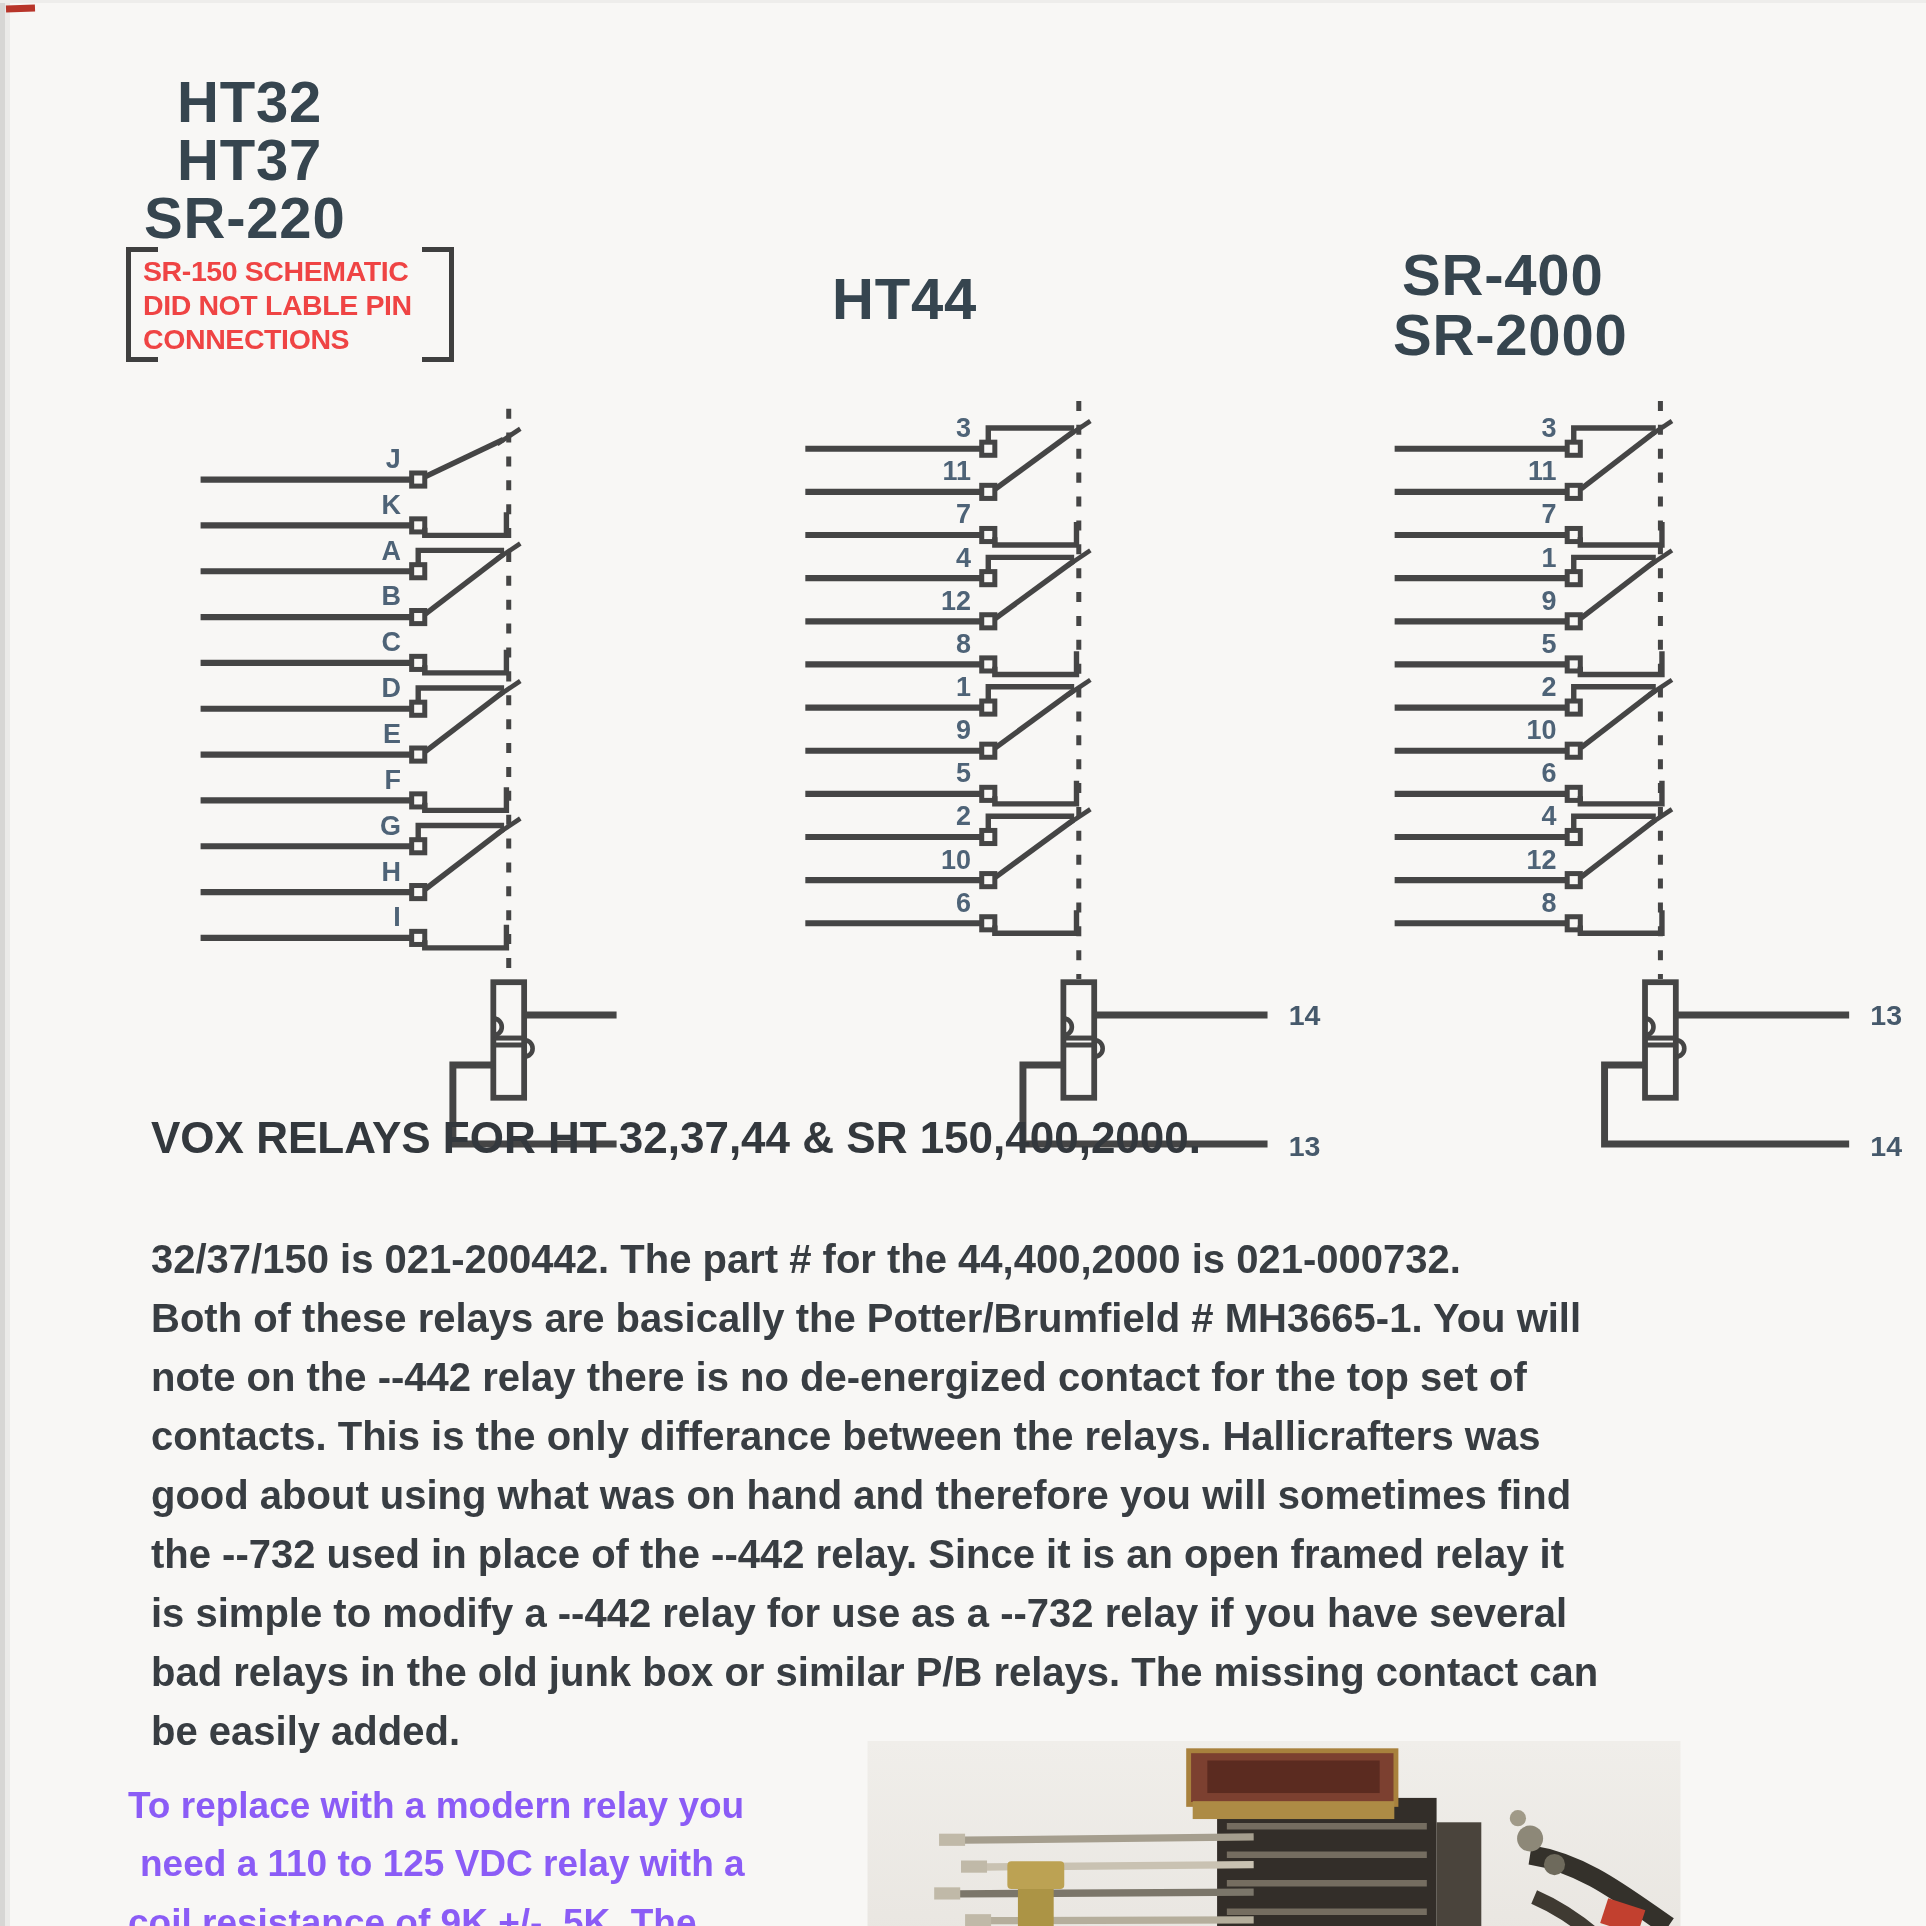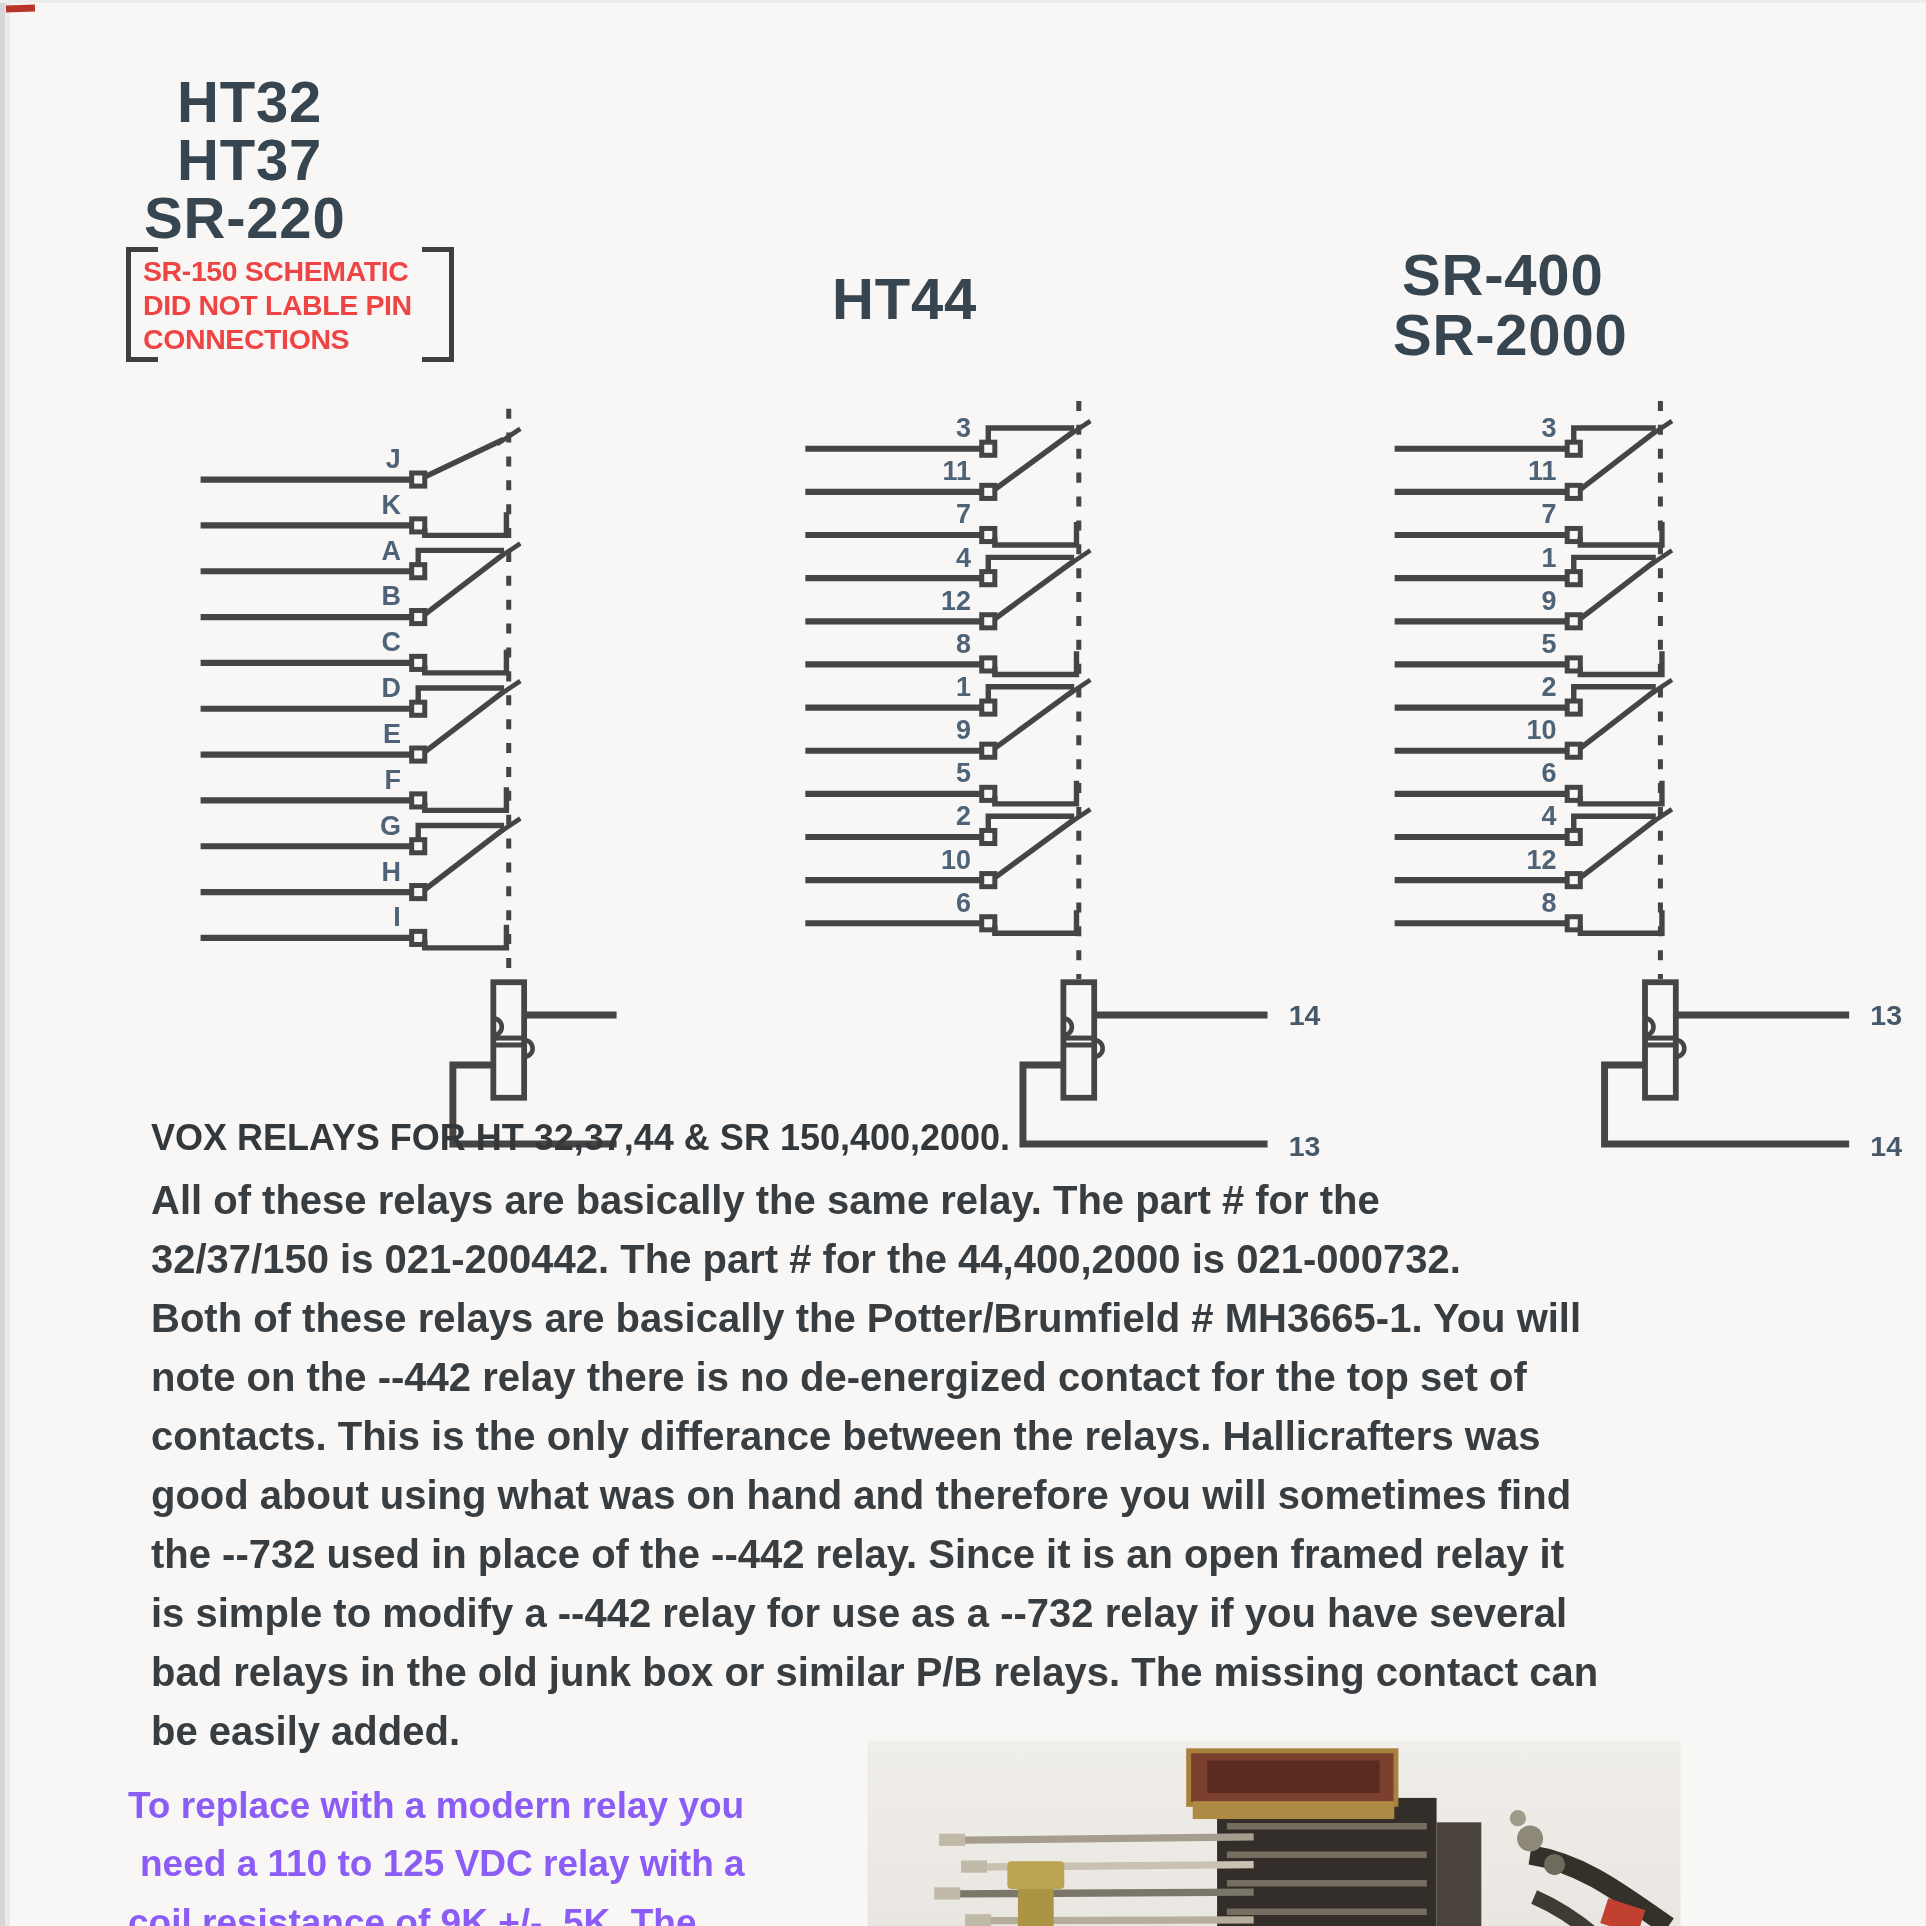--- a/index.html
+++ b/index.html
@@ -19,21 +19,21 @@
   .note-line{position:absolute;font-weight:bold;color:#ef4444;font-size:28.5px;line-height:28.5px;
       white-space:nowrap;letter-spacing:-0.4px;}
   .brk{position:absolute;top:247px;height:105px;width:27px;}
   .brk-l{left:126px;border-left:5px solid #3f3f3f;border-top:5px solid #3f3f3f;
       border-bottom:5px solid #3f3f3f;}
   .brk-r{left:422px;border-right:5px solid #3f3f3f;border-top:5px solid #3f3f3f;
       border-bottom:5px solid #3f3f3f;}
   
   .bl{position:absolute;left:151px;font-weight:bold;color:#383d42;font-size:40px;
       line-height:58px;white-space:nowrap;}
-  .bl-title{font-size:36px;color:#33383d;}
+  .bl-title{font-size:44px;color:#33383d;}
   .sl{position:absolute;left:128px;font-weight:bold;color:#8b5cf6;font-size:37px;
       line-height:57px;white-space:nowrap;}
   .lineart{position:absolute;left:0;top:0;}
   .photo{position:absolute;left:867px;top:1741px;width:814px;height:678px;}
   svg text.pin{font-family:"Liberation Sans",sans-serif;font-weight:bold;font-size:70px;
       fill:#4e6377;}
   svg text.coillbl{font-family:"Liberation Sans",sans-serif;font-weight:bold;font-size:74px;
       fill:#46596b;}
 </style>
 </head>
@@ -243,21 +243,20 @@
         <path d="M 4270 2688 a 22 22 0 1 0 0 -44" stroke-width="12"></path>
         <path d="M 4350 2700 a 22 22 0 1 1 0 44" stroke-width="12"></path>
         <line x1="4350" y1="2635" x2="4800" y2="2635" stroke-width="18"></line>
         <path d="M 4270 2765 L 4165 2765 L 4165 2970 L 4800 2970" stroke-width="18"></path>
         <text x="4855" y="2662" class="coillbl" stroke="none">13</text>
         <text x="4855" y="3000" class="coillbl" stroke="none">14</text>
       </g>
     </svg>
 
   <div class="bl bl-title" style="top:1109px;">VOX RELAYS FOR HT 32,37,44 &amp; SR 150,400,2000.</div>
-  <div class="bl" style="top:1171px;">All of these relays are basically the same relay. The part # for the</div>
   <div class="bl" style="top:1230px;">32/37/150 is 021-200442. The part # for the 44,400,2000 is 021-000732.</div>
   <div class="bl" style="top:1289px;">Both of these relays are basically the Potter/Brumfield # MH3665-1. You will</div>
   <div class="bl" style="top:1348px;">note on the --442 relay there is no de-energized contact for the top set of</div>
   <div class="bl" style="top:1407px;">contacts. This is the only differance between the relays. Hallicrafters was</div>
   <div class="bl" style="top:1466px;">good about using what was on hand and therefore you will sometimes find</div>
   <div class="bl" style="top:1525px;">the --732 used in place of the --442 relay. Since it is an open framed relay it</div>
   <div class="bl" style="top:1584px;">is simple to modify a --442 relay for use as a --732 relay if you have several</div>
   <div class="bl" style="top:1702px;">be easily added.</div>
   <div class="bl" style="top:1643px;">bad relays in the old junk box or similar P/B relays. The missing contact can</div>
 

